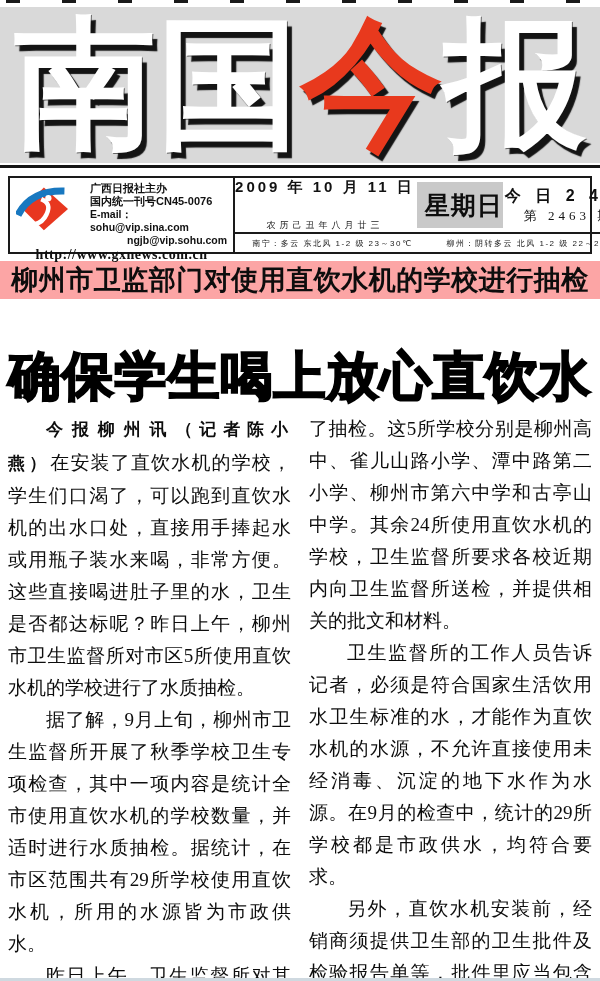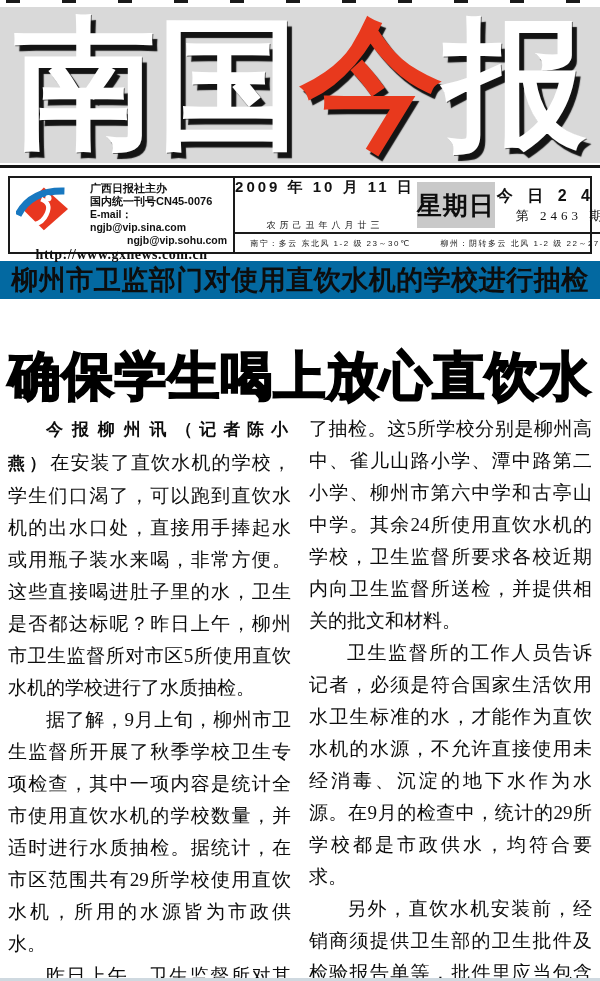--- a/index.html
+++ b/index.html
@@ -35,31 +35,31 @@
      font-size:14px; text-align:center; letter-spacing:0.5px; margin-top:1px; }
   .hb-right { flex:1; display:flex; flex-direction:column; }
   .hb-top { flex:1; display:flex; align-items:stretch; }
   .date-cell { flex:1.15; display:flex; flex-direction:column; align-items:center; justify-content:space-between; }
   .date { font-family:"Liberation Sans","DejaVu Sans",sans-serif; font-weight:bold;
      font-size:15px; letter-spacing:3px; white-space:nowrap; }
   .lunar { font-size:9px; letter-spacing:4px; margin-top:4px; color:#222; white-space:nowrap; }
   .weekday-box { flex:0 0 74px; background:#c9c9c9; margin:4px 2px; display:flex;
      align-items:center; justify-content:center; }
   .weekday { font-family:"Liberation Sans","DejaVu Sans",sans-serif; font-weight:900;
-     font-size:25px; letter-spacing:1px; color:#0d0d0d; white-space:nowrap; }
+     font-size:25px; letter-spacing:1px; color:#0d0d0d; white-space:nowrap;padding-left:8px; }
   .edition-cell { flex:1; display:flex; flex-direction:column; align-items:center; justify-content:center; }
   .edition { font-family:"Liberation Sans","DejaVu Sans",sans-serif; font-weight:bold;
      font-size:16px; letter-spacing:5px; white-space:nowrap; }
   .issue { font-size:13px; letter-spacing:4px; margin-top:0; white-space:nowrap; }
   .hb-weather { border-top:2px solid #1a1a1a; height:20px; display:flex; align-items:center;
      justify-content:space-around; font-size:8px; letter-spacing:1.5px; color:#1a1a1a;
      font-family:"Liberation Sans","DejaVu Sans",sans-serif; white-space:nowrap; overflow:hidden; }
 
   
-  .kicker { margin:7px 0 0 0; background:#0369a1; text-align:center;
+  .kicker { margin:7px 0 0 0; background:#fca5a5; text-align:center;
      font-family:"Liberation Sans","DejaVu Sans",sans-serif;
      font-size:27px; font-weight:700; letter-spacing:0.5px; padding:1px 4px; color:#0d0d0d; white-space:nowrap; }
   .headline { text-align:center; font-family:"Liberation Sans","DejaVu Sans",sans-serif;
      font-size:52px; font-weight:900; color:#000; line-height:1.1; padding:1px 0 4px 0;
      -webkit-text-stroke:2px #000; letter-spacing:1px; white-space:nowrap;margin-top:48px; }
 
   
   .article-body { margin:4px 8px 0 8px; height:624px; column-count:2; column-gap:18px;
      column-fill:auto; text-align:justify; font-size:19px; line-height:32px; color:#0d0d0d; overflow:hidden; }
   .article-body p { text-indent:2em; margin:0; word-break:break-all; }
@@ -87,21 +87,21 @@
       <div class="hb-left-top">
         <svg class="logo" viewBox="0 0 60 56">
           <polygon points="31,5 58,29 31,53 7,29" fill="#e8371f"></polygon>
           <path d="M2,36 Q16,8 54,9" stroke="#1878c0" stroke-width="8" fill="none"></path>
           <path d="M28,18 q12,5 6,17 q-4,9 -13,11" stroke="#ffffff" stroke-width="5" fill="none"></path>
           <circle cx="36" cy="17" r="3.5" fill="#ffffff"></circle>
         </svg>
         <div class="hb-info">
           <div class="pub">广西日报社主办</div>
           <div class="issn">国内统一刊号CN45-0076</div>
-          <div class="email-line"><span>E-mail：</span><span>ngjb@vip.sina.com</span></div>
+          <div class="email-line"><span>E-mail：</span><span>sohu@vip.sina.com</span></div>
           <div class="email2">ngjb@vip.sohu.com</div>
         </div>
       </div>
       <div class="website">http://www.gxnews.com.cn</div>
     </div>
     <div class="hb-right">
       <div class="hb-top">
         <div class="date-cell">
           <div class="date">2009 年 10 月 11 日</div>
           <div class="lunar">农历己丑年八月廿三</div>

